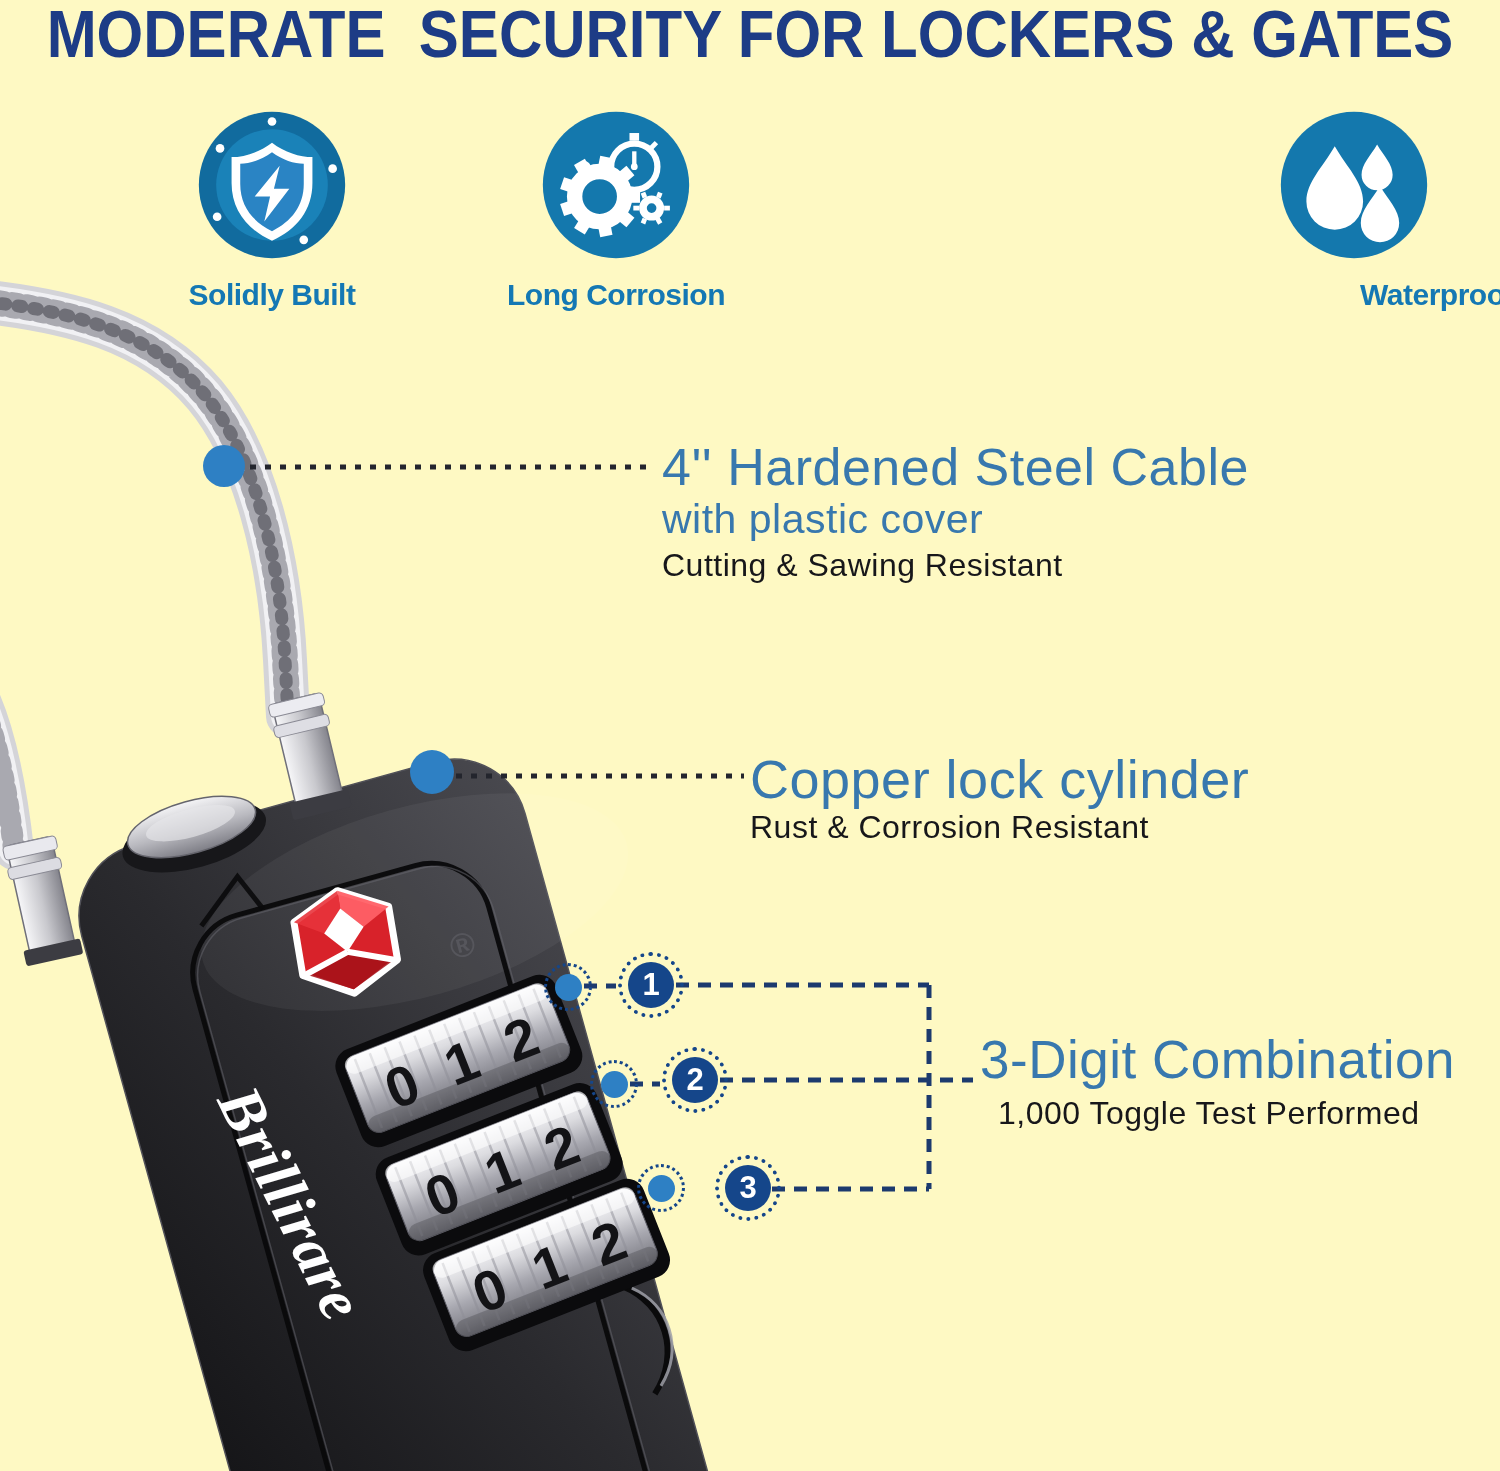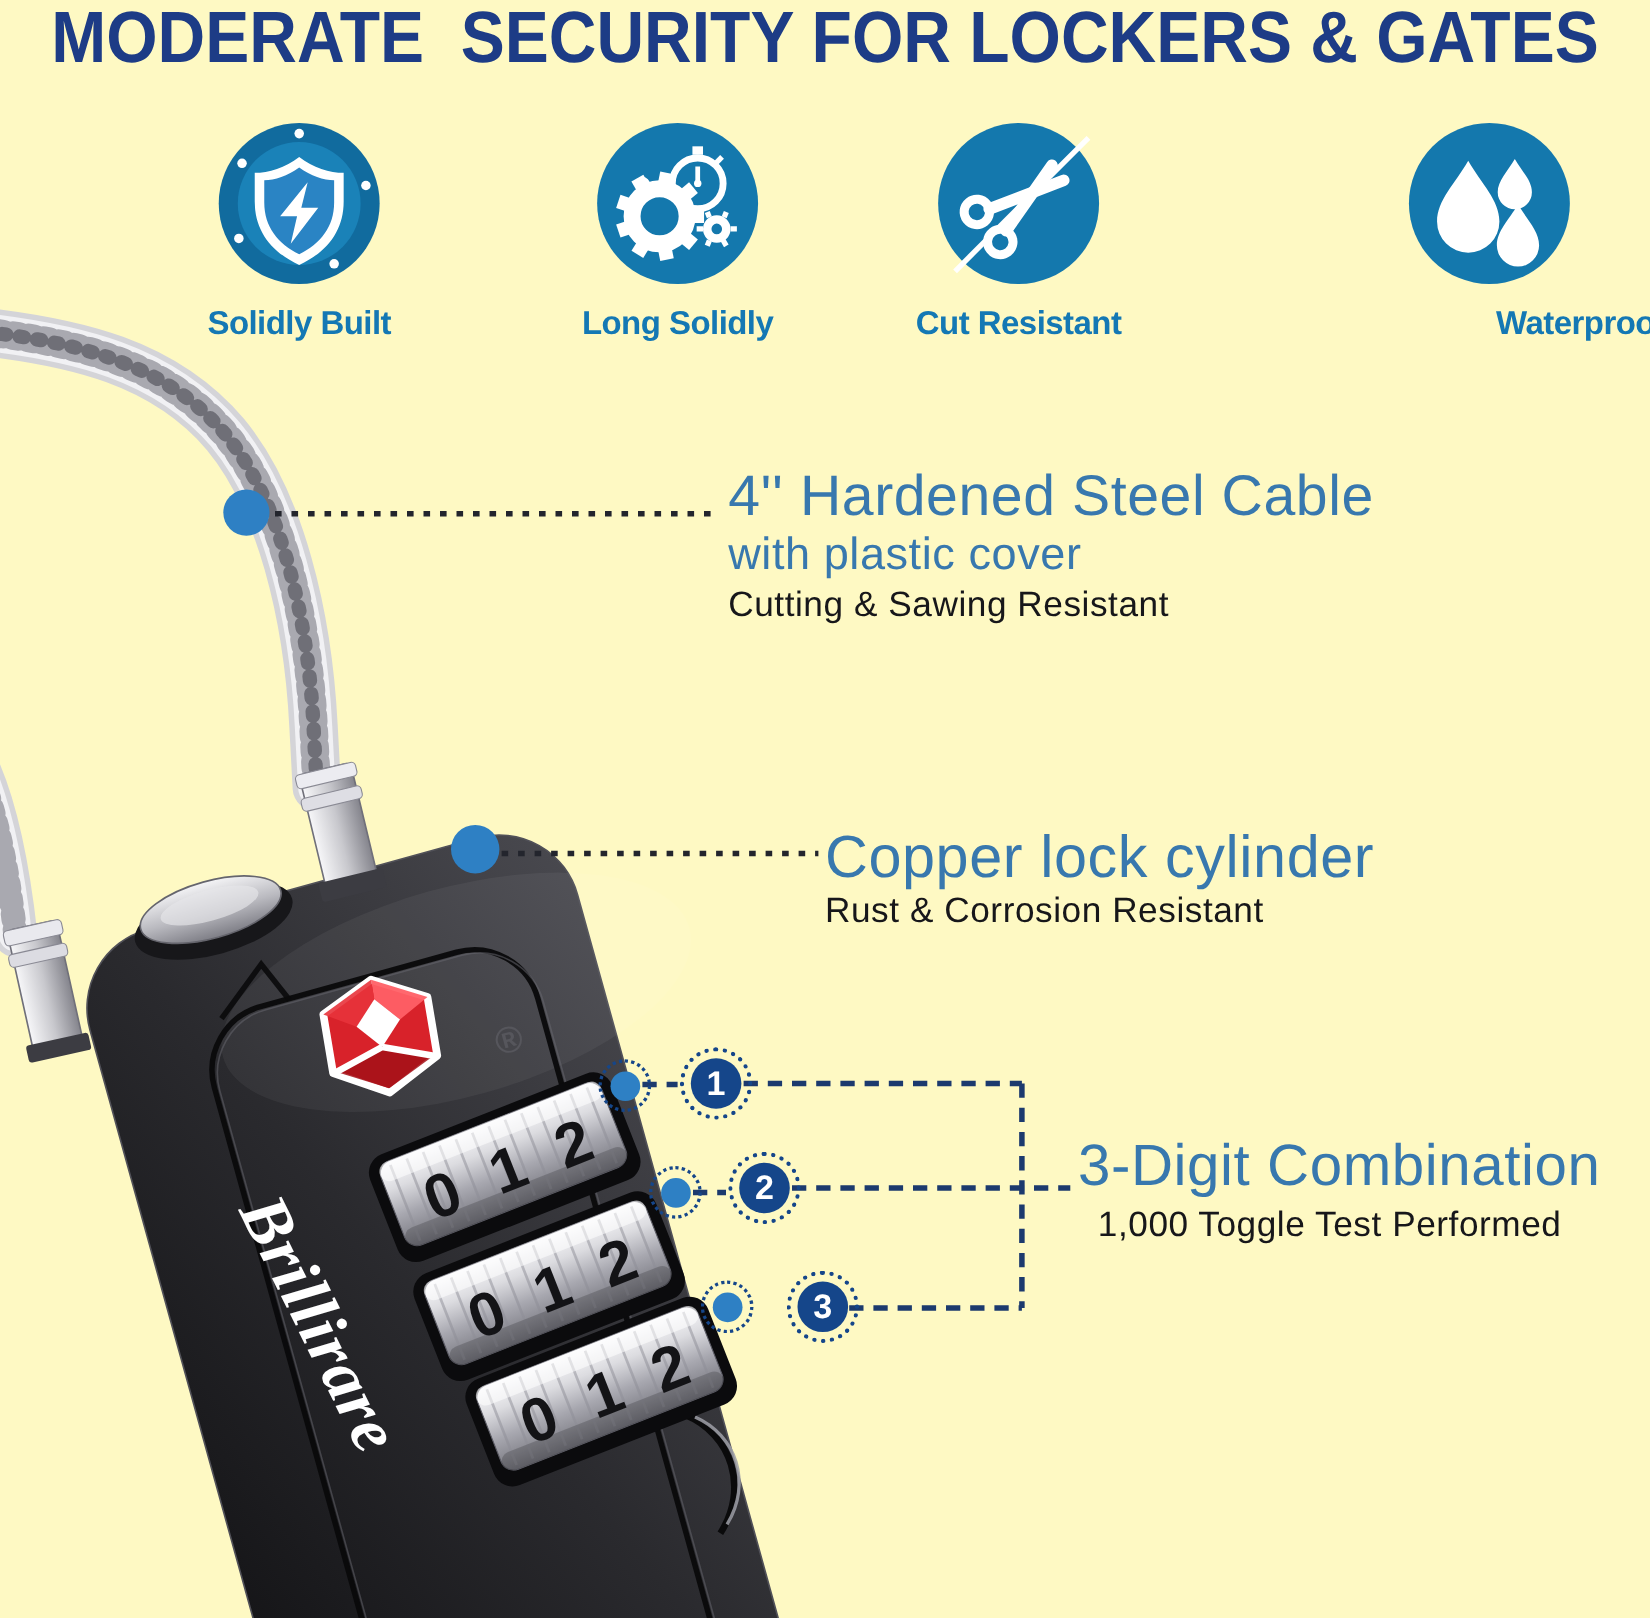--- a/index.html
+++ b/index.html
@@ -16,21 +16,21 @@
   .feature{position:absolute;top:108px;width:320px;text-align:center;}
   .feature-circle{width:154px;height:154px;margin:0 auto;}
   .feature-circle svg{display:block;width:100%;height:100%;}
   .feature-label{margin-top:16px;font-size:30px;font-weight:bold;color:var(--feature-blue);letter-spacing:-0.5px;}
   #feature-0{left:112px;} #feature-1{left:456px;} #feature-2{left:766px;} #feature-3{left:1194px;text-align:right;}
   .scene{position:absolute;left:0;top:0;width:1500px;height:1471px;}
   .callout{position:absolute;}
   .co-head{color:var(--callout-blue);font-size:52px;line-height:1.06;letter-spacing:0.5px;}
   .co-sub{color:var(--callout-blue);font-size:41px;line-height:1.1;margin-top:2px;letter-spacing:0.5px;}
   .co-detail{color:#17171a;font-size:32px;line-height:1.22;margin-top:4px;letter-spacing:0.5px;}
-  #callout-cable{left:662px;top:424px;}
+  #callout-cable{left:662px;top:440px;}
   #callout-cylinder{left:750px;top:751px;}
   #callout-cylinder .co-head{font-size:54px;}
   #callout-combination{left:980px;top:1032px;}
   #callout-combination .co-head{font-size:53px;}
   #callout-combination .co-detail{padding-left:18px;margin-top:6px;}
   .marker-ring{position:absolute;width:66px;height:66px;border:4px dotted var(--marker-navy);
                border-radius:50%;display:flex;align-items:center;justify-content:center;box-sizing:border-box;}
   .marker-core{width:46px;height:46px;border-radius:50%;background:var(--marker-navy);color:#fff;
                font-weight:bold;font-size:31px;display:flex;align-items:center;justify-content:center;}
   .anchor-ring{position:absolute;width:48px;height:48px;border:3px dotted var(--marker-navy);
@@ -92,38 +92,23 @@
           <line x1="130" y1="104" x2="136" y2="104"></line>
             <line x1="122" y1="113" x2="126" y2="120"></line>
           <line x1="110" y1="115" x2="108" y2="120"></line>
             <line x1="104" y1="104" x2="98" y2="104"></line>
           <line x1="110" y1="93" x2="108" y2="88"></line>
             <line x1="124" y1="93" x2="126" y2="88"></line>
         </g>
         <circle cx="47" cy="62" r="5" fill="none" stroke="#fff" stroke-width="4"></circle>
       </svg>
     </div>
-    <div class="feature-label">Long Solidly</div>
-  </div>
-
-  <div class="feature" id="feature-2">
-    <div class="feature-circle">
-      <svg viewBox="0 0 160 160">
-        <circle cx="80" cy="80" r="76" fill="var(--icon-circle)"></circle>
-        <line x1="146" y1="18" x2="20" y2="144" stroke="#fff" stroke-width="5"></line>
-        <g transform="rotate(-38 80 80)">
-          <circle cx="44" cy="62" r="12" fill="none" stroke="#fff" stroke-width="8.5"></circle>
-          <circle cx="44" cy="98" r="12" fill="none" stroke="#fff" stroke-width="8.5"></circle>
-          <line x1="55" y1="67" x2="127" y2="89" stroke="#fff" stroke-width="11" stroke-linecap="round"></line>
-          <line x1="55" y1="93" x2="127" y2="71" stroke="#fff" stroke-width="11" stroke-linecap="round"></line>
-        </g>
-      </svg>
-    </div>
-    <div class="feature-label">Cut Resistant</div>
-  </div>
+    <div class="feature-label">Long Corrosion</div>
+  </div>
+
 
   <div class="feature" id="feature-3">
     <div class="feature-circle">
       <svg viewBox="0 0 160 160">
         <circle cx="80" cy="80" r="76" fill="var(--icon-circle)"></circle>
         <g fill="#fff">
           <path transform="translate(60,80) scale(1.55)" d="M0,-26 C8,-12 19,-2 19,11 A19,19 0 1 1 -19,11 C-19,-2 -8,-12 0,-26 Z"></path>
           <path transform="translate(104,60) scale(0.85)" d="M0,-26 C8,-12 19,-2 19,11 A19,19 0 1 1 -19,11 C-19,-2 -8,-12 0,-26 Z"></path>
           <path transform="translate(107,108) scale(1.05)" d="M0,-26 C8,-12 19,-2 19,11 A19,19 0 1 1 -19,11 C-19,-2 -8,-12 0,-26 Z"></path>
         </g>

